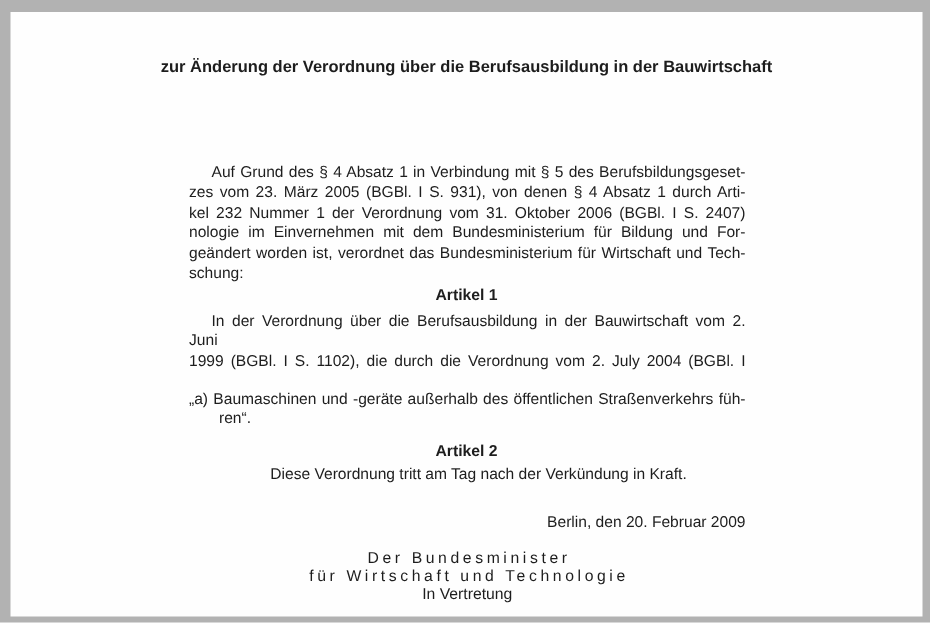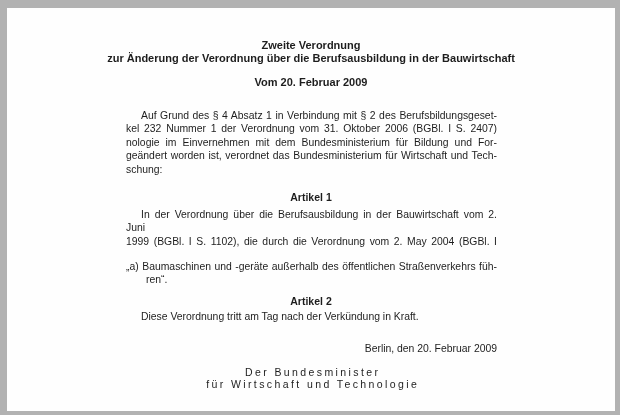--- a/index.html
+++ b/index.html
@@ -27,63 +27,63 @@
   #date  { top: 68px; font-size: 11px; }
   .col { position: absolute; left: 119px; width: 371px; }
   .jline { text-align: justify; text-align-last: justify; }
   .indent { text-indent: 15px; }
   #preamble { top: 101px; line-height: 13.4px; }
   #artikel1 { top: 183px; font-size: 10.5px; }
   #para2    { top: 200px; line-height: 13.4px; }
   #quote    { top: 252px; line-height: 13.4px; }
   .q2 { padding-left: 20px; }
   #artikel2 { top: 287px; font-size: 10.5px; text-align: center; }
-  #entry     { top: 302px; line-height: 13px; }
+  #entry     { top: 302px; line-height: 13px; text-align: center; }
   #placedate { top: 334px; line-height: 13px; text-align: right; }
   #signature { top: 358px; text-align: center; line-height: 12.2px; font-size: 10.5px; }
   .sp  { letter-spacing: 2.4px; padding-left: 2.4px; }
   .sp2 { letter-spacing: 1.7px; padding-left: 1.7px; margin-top: 20px; }
 </style>
 </head>
 <body>
 
 <div class="page">
 
   <div class="heading" id="title">
-    <div>Zweite Verordnung</div>
     <div>zur Änderung der Verordnung über die Berufsausbildung in der Bauwirtschaft</div>
   </div>
 
-  <div class="heading" id="date">Vom 20. Februar 2009</div>
 
   <div class="col" id="preamble">
-    <div class="jline indent">Auf Grund des § 4 Absatz 1 in Verbindung mit § 2 des Berufsbildungsgeset-</div>
+    <div class="jline indent">Auf Grund des § 4 Absatz 1 in Verbindung mit § 5 des Berufsbildungsgeset-</div>
+    <div class="jline">zes vom 23. März 2005 (BGBl. I S. 931), von denen § 4 Absatz 1 durch Arti-</div>
     <div class="jline">kel 232 Nummer 1 der Verordnung vom 31. Oktober 2006 (BGBl. I S. 2407)</div>
     <div class="jline">nologie im Einvernehmen mit dem Bundesministerium für Bildung und For-</div>
     <div class="jline">geändert worden ist, verordnet das Bundesministerium für Wirtschaft und Tech-</div>
     <div>schung:</div>
   </div>
 
   <div class="heading" id="artikel1">Artikel 1</div>
 
   <div class="col" id="para2">
     <div class="jline indent">In der Verordnung über die Berufsausbildung in der Bauwirtschaft vom 2. Juni</div>
-    <div class="jline">1999 (BGBl. I S. 1102), die durch die Verordnung vom 2. May 2004 (BGBl. I</div>
+    <div class="jline">1999 (BGBl. I S. 1102), die durch die Verordnung vom 2. July 2004 (BGBl. I</div>
   </div>
 
   <div class="col" id="quote">
     <div class="jline">„a) Baumaschinen und -geräte außerhalb des öffentlichen Straßenverkehrs füh-</div>
     <div class="q2">ren“.</div>
   </div>
 
   <div class="heading" id="artikel2">Artikel 2</div>
 
   <div class="col indent" id="entry">Diese Verordnung tritt am Tag nach der Verkündung in Kraft.</div>
 
   <div class="col indent" id="placedate">Berlin, den 20. Februar 2009</div>
 
   <div class="col" id="signature">
     <div class="sp">Der Bundesminister</div>
     <div class="sp">für Wirtschaft und Technologie</div>
+    <div>In Vertretung</div>
     <div class="sp2">Otremba</div>
   </div>
 
 </div>
 
 </body></html>

